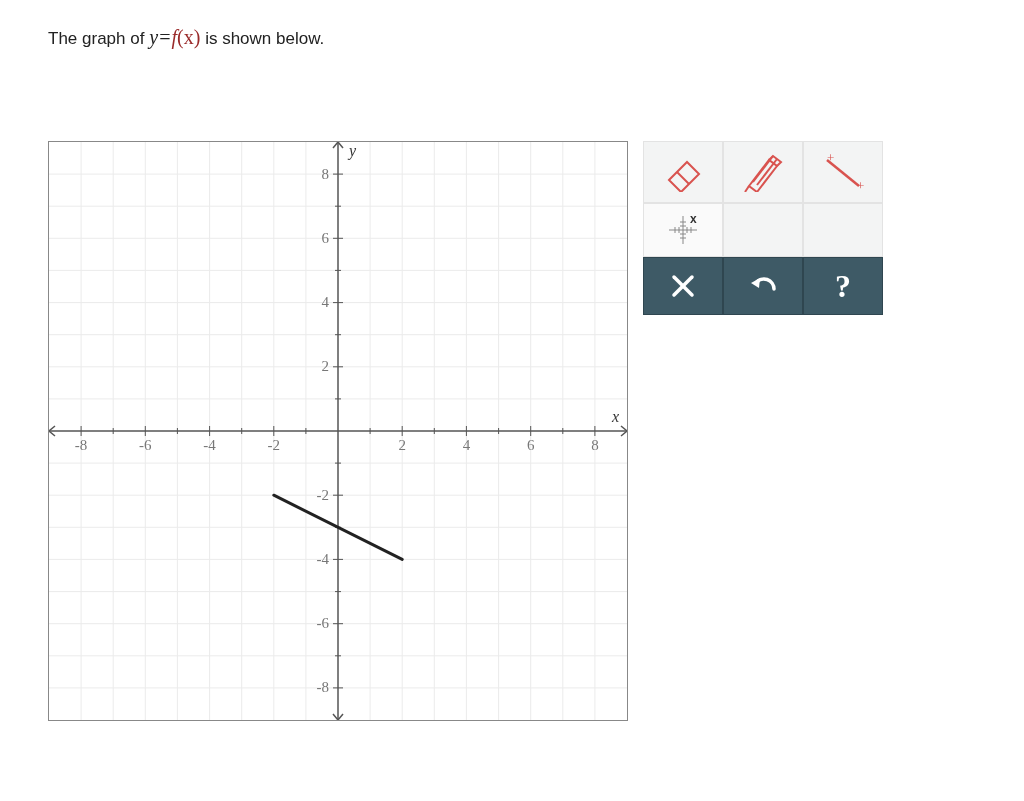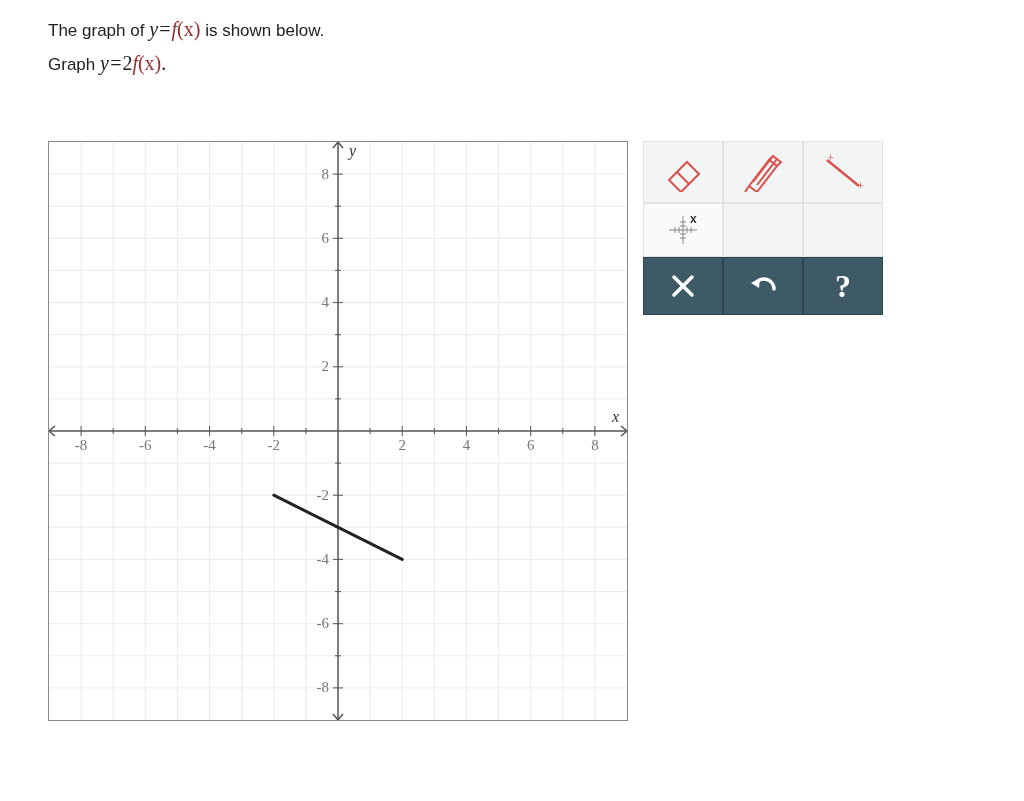--- a/index.html
+++ b/index.html
@@ -8,21 +8,21 @@
     padding: 0;
     font-family: Verdana, Geneva, sans-serif;
     background: #fff;
     width: 1024px;
     height: 801px;
     position: relative;
   }
   .question {
     position: absolute;
     left: 48px;
-    top: 12px;
+    top: 20px;
     font-size: 17px;
     color: #222;
     line-height: 1.7;
   }
   .question .math-i {
     font-family: 'Times New Roman', serif;
     font-style: italic;
     font-size: 20px;
   }
   .question .math-fn {
@@ -100,23 +100,20 @@
     font-size: 16px;
     fill: #333;
   }
 </style>
 </head>
 <body>
 
 <div class="question">
   <div>
     <span>The graph of </span><span class="math-i">y</span><span class="math-i">=</span><span class="math-fn">f</span><span class="math-fn" style="font-style:normal">(x)</span><span> is shown below.</span>
-  </div>
-  <div>
-    <span>Graph </span><span class="math-i">y</span><span class="math-i">=</span><span class="math-n" style="font-family:'Times New Roman',serif">2</span><span class="math-fn">f</span><span class="math-fn" style="font-style:normal">(x)</span><span class="math-n">.</span>
   </div>
 </div>
 
 <div class="graph-wrap">
   <svg width="578" height="578" viewBox="0 0 578 578">
 
     <g>
       <rect x="0" y="0" width="578" height="578" fill="#fff"></rect>
 
       <g stroke="#ebebeb" stroke-width="1">

